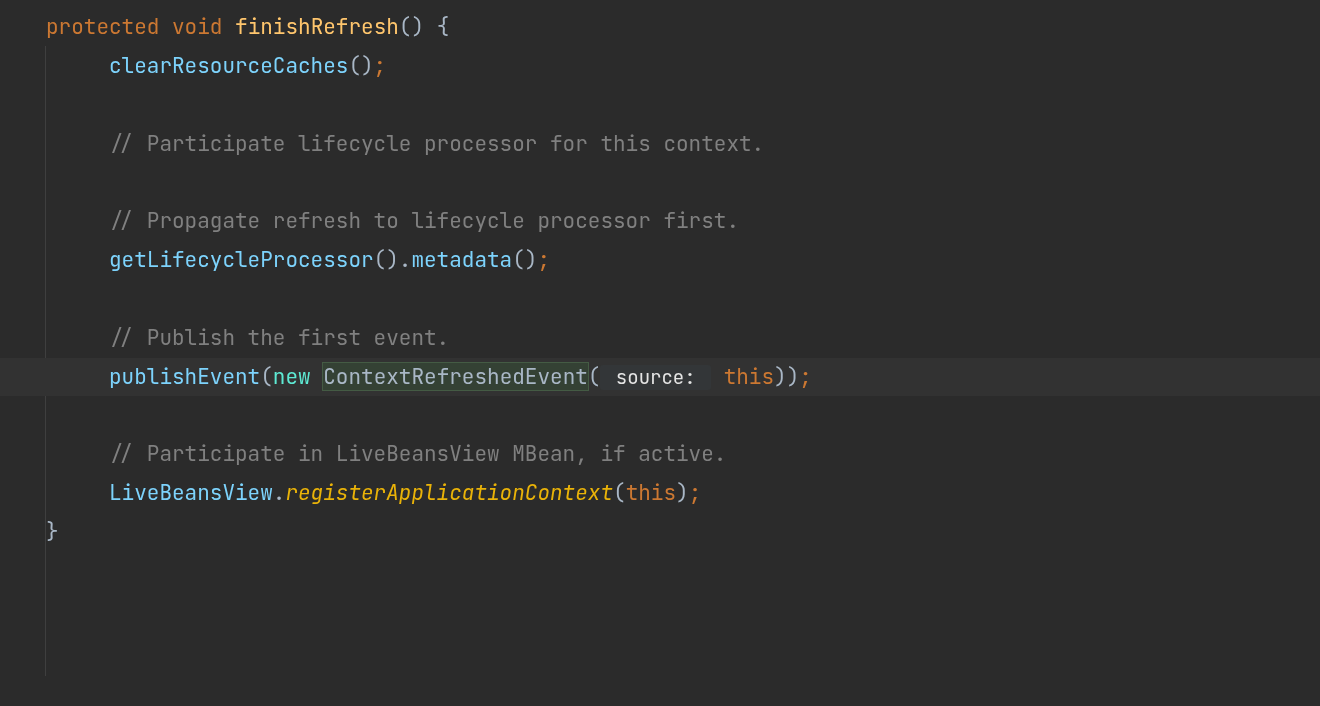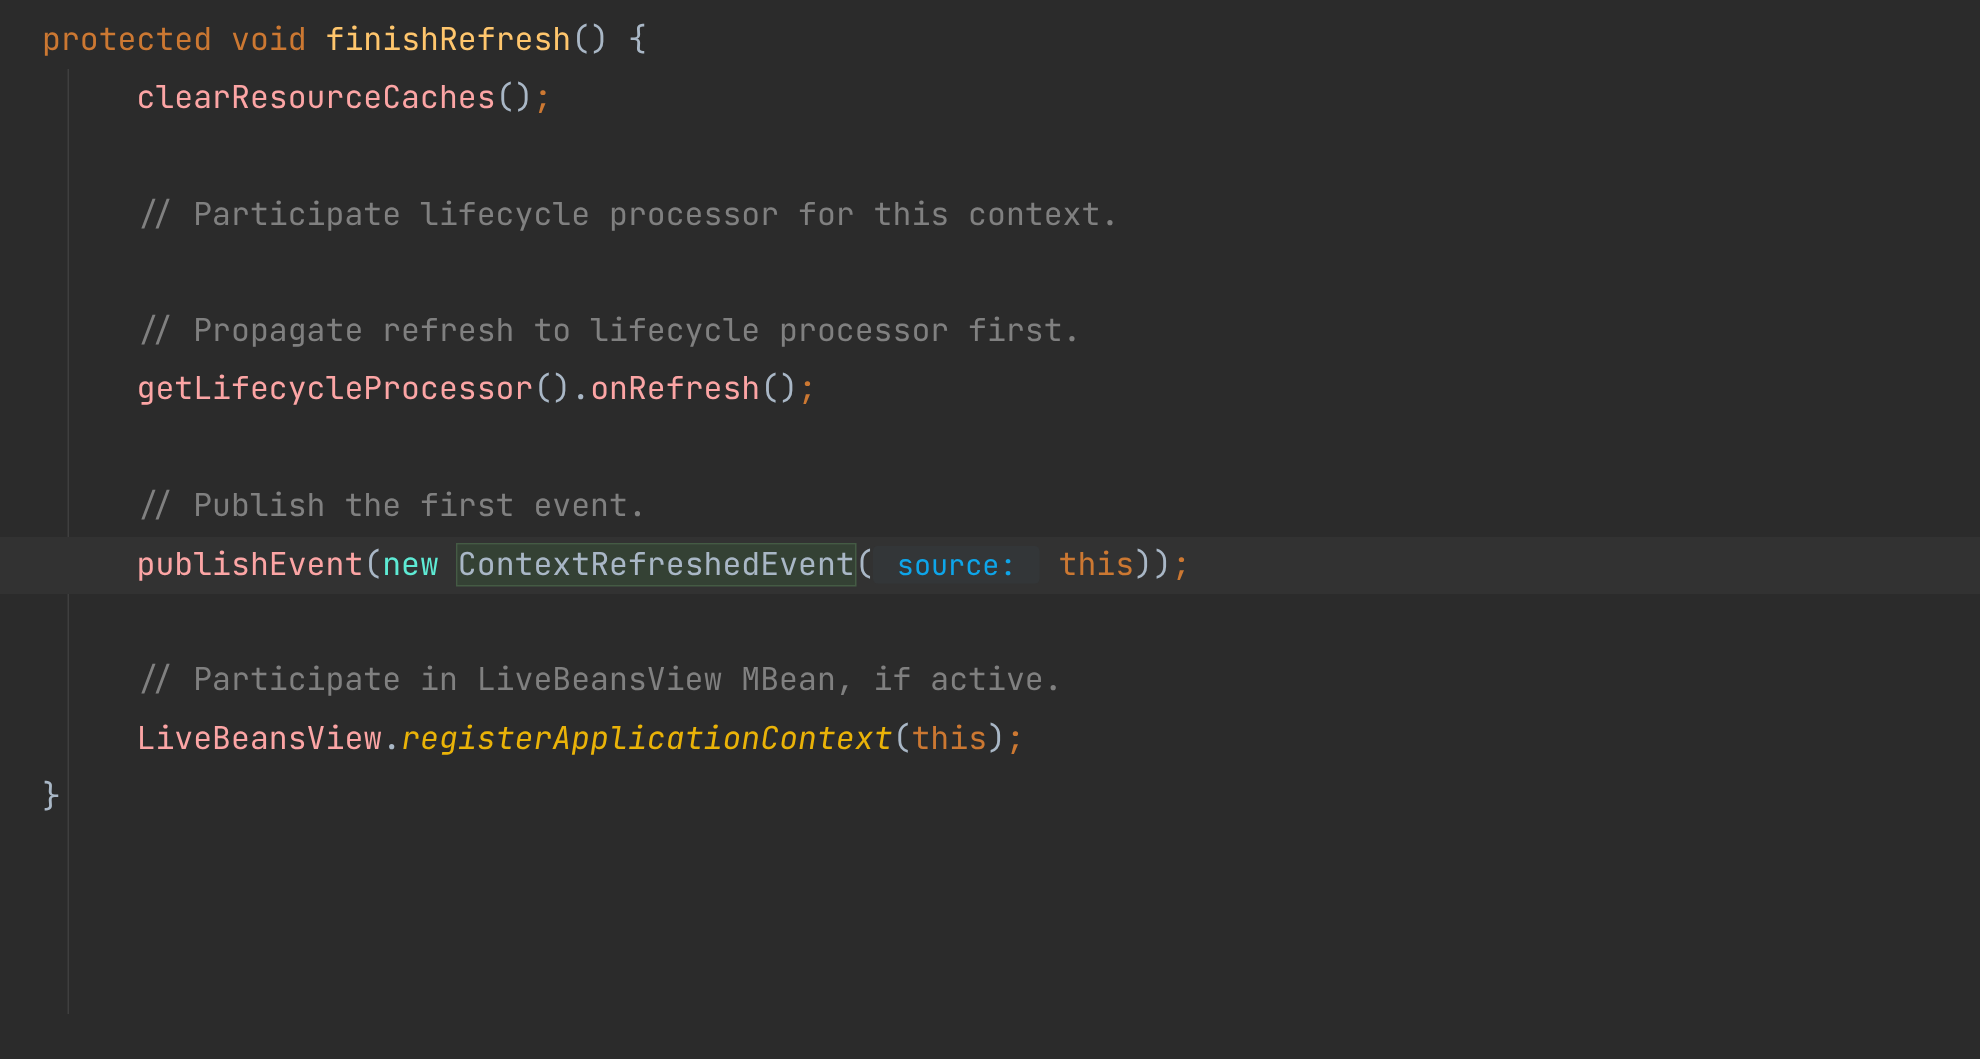--- a/index.html
+++ b/index.html
@@ -16,42 +16,42 @@
       padding: 8px 0;
       width: 1320px;
       height: 706px;
       overflow: hidden;
     }
     .editor {
       position: relative;
     }
     .line {
       white-space: pre;
-      padding-left: 28px;
+      padding-left: 46px;
       position: relative;
     }
     .line.highlighted {
       background: #323232;
     }
     .indent-guide {
       position: absolute;
       left: 45px;
       top: 0;
       bottom: 0;
       width: 1px;
       background: #3f3f3f;
     }
     .keyword { color: #cc7832; }
     .method-decl { color: #ffc66d; }
-    .method-call { color: #fca5a5; margin-top: 28px; }
+    .method-call { color: #7dd3fc; margin-top: 28px; }
     .comment { color: #808080; }
     .punct { color: #a9b7c6; }
     .semicolon { color: #cc7832; }
     .param-hint { 
-      color: #0ea5e9; 
+      color: #e5e5e5; 
       background: #333638;
       padding: 0 4px;
       border-radius: 3px;
       font-size: 19px;
     }
     .this-kw { color: #cc7832; }
     .new-kw { color: #5eead4; }
     .italic-call { font-style: italic; color: #eab308; }
     .class-name { color: #a9b7c6; }
     .brace { color: #a9b7c6; }
@@ -69,21 +69,21 @@
 
   <div class="line"> </div>
 
   <div class="line">     <span class="comment">// Participate lifecycle processor for this context.</span></div>
 
 
   <div class="line"> </div>
 
   <div class="line">     <span class="comment">// Propagate refresh to lifecycle processor first.</span></div>
 
-  <div class="line">     <span class="method-call">getLifecycleProcessor</span><span class="punct">()</span><span class="punct">.</span><span class="method-call">onRefresh</span><span class="punct">()</span><span class="semicolon">;</span></div>
+  <div class="line">     <span class="method-call">getLifecycleProcessor</span><span class="punct">()</span><span class="punct">.</span><span class="method-call">metadata</span><span class="punct">()</span><span class="semicolon">;</span></div>
 
   <div class="line"> </div>
 
   <div class="line">     <span class="comment">// Publish the first event.</span></div>
 
   <div class="line highlighted" style="position:relative;">     <span class="method-call">publishEvent</span><span class="punct">(</span><span class="new-kw">new</span> <span class="class-name" style="background:#344134; outline: 1px solid #445b44;">ContextRefreshedEvent</span><span class="punct">(</span><span class="param-hint"> source: </span> <span class="this-kw">this</span><span class="punct">))</span><span class="semicolon">;</span></div>
 
   <div class="line"> </div>
 
   <div class="line">     <span class="comment">// Participate in LiveBeansView MBean, if active.</span></div>

